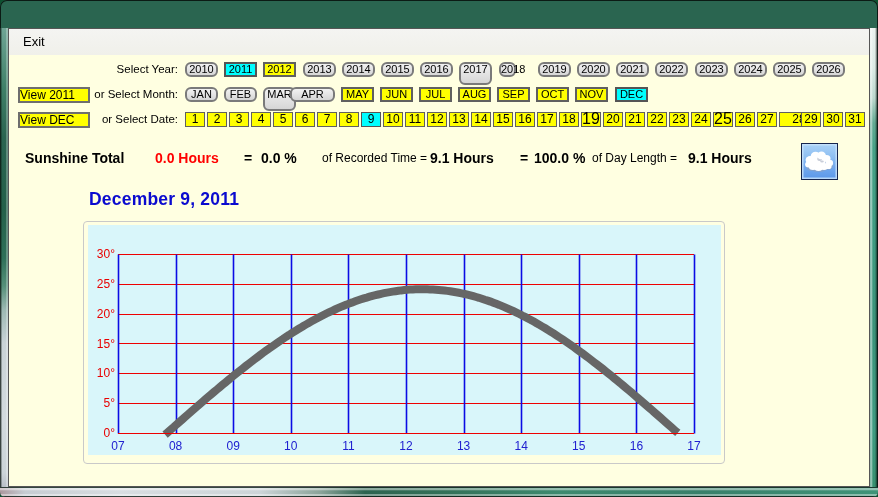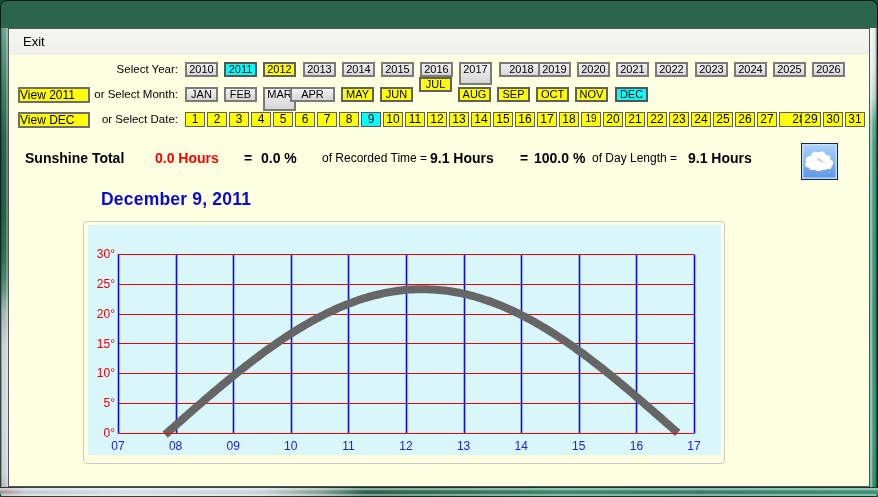--- a/index.html
+++ b/index.html
@@ -30,33 +30,33 @@
 #frameB { position:absolute; left:0; bottom:0; width:878px; height:10px;
   background:linear-gradient(180deg, rgba(15,35,26,.8) 0px 1px, rgba(255,255,255,.45) 1px 2.5px, rgba(255,255,255,.12) 2.5px 4px, rgba(255,255,255,0) 4px 6.5px, rgba(255,255,255,.40) 7.5px 8.5px, rgba(10,25,18,.8) 9px 10px),
   linear-gradient(90deg,#ab989e 0px,#c6ccd2 25px,#d8dde1 120px,#ccd4d8 260px,#8ba49a 320px,#2d6450 365px,#337259 450px,#3d8a6f 560px,#38806a 700px,#3f9478 878px); }
 #client { position:absolute; left:8px; top:28px; width:862px; height:459px;
   background:#ffffe1; border:1px solid #565656; }
 #menubar { position:absolute; left:0; top:0; width:860px; height:26px;
   background:linear-gradient(180deg,#f4f4f2 0,#f0f0ea 100%); }
 #menubar span { position:absolute; left:14px; top:5px; font-size:13px; color:#000; }
 .lab { position:absolute; font-size:11.5px; color:#000; text-align:right; width:110px; }
 .b { position:absolute; font-size:11px; color:#000; text-align:center; line-height:11px; border:2px solid #6e6e6e; }
-.gr { background:linear-gradient(180deg,#f2f2f2,#d6d6d6); border-color:#7a7a7a; }
+.gr { background:linear-gradient(180deg,#f2f2f2,#d6d6d6); border-color:#7a7a7a;border-radius:6px; }
 .yl { background:#ffff00; border-color:#606060; }
 .cy { background:#00ffff; border-color:#555555; }
 .vb { position:absolute; left:18px; width:72px; height:16px; background:#ffff00;
   border:2px solid #6e6e6e; font-size:12px; text-align:left; line-height:12px; }
 .s { position:absolute; top:151px; height:15px; line-height:15px; font-size:14px; font-weight:bold; color:#000; white-space:nowrap; }
 .sr { color:#ff0000; }
 .sm { font-size:12px; font-weight:normal; }
 .wbtn { position:absolute; left:801px; top:143px; width:37px; height:37px;
   border:1px solid #16254d; background:linear-gradient(180deg,#aad2f7 0,#90c0f2 35%,#74aaee 65%,#5b97e8 100%);
   box-shadow:inset 0 0 0 1.5px rgba(200,227,252,.85);
   display:flex; align-items:center; justify-content:center; }
-#dtitle { position:absolute; left:89px; top:189px; font-size:17.5px; letter-spacing:0.2px; font-weight:bold; color:#0a0acf;margin-left:12px; }
+#dtitle { position:absolute; left:89px; top:189px; font-size:17.5px; letter-spacing:0.2px; font-weight:bold; color:#0a0acf; }
 #panel { position:absolute; left:83px; top:221px; width:642px; height:243px;
   border:1px solid #c9c9c9; border-radius:4px; }
 #cyan { position:absolute; left:88px; top:225px; width:633px; height:230px; background:#d9f6fa; }
 </style></head>
 <body>
 <div id="win">
   <div id="frameL"></div>
     <div id="frameR"></div>
     <div id="frameB"></div>
   <div id="client">
@@ -70,36 +70,36 @@
   <div class="vb" style="top:87px">View 2011</div>
   <div class="vb" style="top:112px">View DEC</div>
 <div class="b gr" style="left:185px;top:62px;width:33px;height:15px">2010</div>
 <div class="b cy" style="left:224px;top:62px;width:33px;height:15px">2011</div>
 <div class="b yl" style="left:263px;top:62px;width:33px;height:15px">2012</div>
 <div class="b gr" style="left:303px;top:62px;width:33px;height:15px">2013</div>
 <div class="b gr" style="left:342px;top:62px;width:33px;height:15px">2014</div>
 <div class="b gr" style="left:381px;top:62px;width:33px;height:15px">2015</div>
 <div class="b gr" style="left:420px;top:62px;width:33px;height:15px">2016</div>
 <div class="b gr" style="left:459px;top:62px;width:33px;height:23px">2017</div>
-<div class="b gr" style="left:499px;top:62px;width:45px;height:15px">2018</div>
+<div class="b gr" style="left:499px;top:62px;width:17px;height:15px">2018</div>
 <div class="b gr" style="left:538px;top:62px;width:33px;height:15px">2019</div>
 <div class="b gr" style="left:577px;top:62px;width:33px;height:15px">2020</div>
 <div class="b gr" style="left:616px;top:62px;width:33px;height:15px">2021</div>
 <div class="b gr" style="left:655px;top:62px;width:33px;height:15px">2022</div>
 <div class="b gr" style="left:695px;top:62px;width:33px;height:15px">2023</div>
 <div class="b gr" style="left:734px;top:62px;width:33px;height:15px">2024</div>
 <div class="b gr" style="left:773px;top:62px;width:33px;height:15px">2025</div>
 <div class="b gr" style="left:812px;top:62px;width:33px;height:15px">2026</div>
 <div class="b gr" style="left:185px;top:87px;width:33px;height:15px">JAN</div>
 <div class="b gr" style="left:224px;top:87px;width:33px;height:15px">FEB</div>
 <div class="b gr" style="left:263px;top:87px;width:33px;height:24px">MAR</div>
 <div class="b gr" style="left:290px;top:87px;width:45px;height:15px">APR</div>
 <div class="b yl" style="left:341px;top:87px;width:33px;height:15px">MAY</div>
 <div class="b yl" style="left:380px;top:87px;width:33px;height:15px">JUN</div>
-<div class="b yl" style="left:419px;top:77px;width:33px;height:15px">JUL</div>
+<div class="b yl" style="left:419px;top:87px;width:33px;height:15px">JUL</div>
 <div class="b yl" style="left:458px;top:87px;width:33px;height:15px">AUG</div>
 <div class="b yl" style="left:497px;top:87px;width:33px;height:15px">SEP</div>
 <div class="b yl" style="left:536px;top:87px;width:33px;height:15px">OCT</div>
 <div class="b yl" style="left:575px;top:87px;width:33px;height:15px">NOV</div>
 <div class="b cy" style="left:615px;top:87px;width:33px;height:15px">DEC</div>
 <div class="b yl" style="left:185px;top:112px;width:20px;height:15px;font-size:12px;line-height:12px;border-width:1.5px">1</div>
 <div class="b yl" style="left:207px;top:112px;width:20px;height:15px;font-size:12px;line-height:12px;border-width:1.5px">2</div>
 <div class="b yl" style="left:229px;top:112px;width:20px;height:15px;font-size:12px;line-height:12px;border-width:1.5px">3</div>
 <div class="b yl" style="left:251px;top:112px;width:20px;height:15px;font-size:12px;line-height:12px;border-width:1.5px">4</div>
 <div class="b yl" style="left:273px;top:112px;width:20px;height:15px;font-size:12px;line-height:12px;border-width:1.5px">5</div>
@@ -109,27 +109,27 @@
 <div class="b cy" style="left:361px;top:112px;width:20px;height:15px;font-size:12px;line-height:12px;border-width:1.5px">9</div>
 <div class="b yl" style="left:383px;top:112px;width:20px;height:15px;font-size:12px;line-height:12px;border-width:1.5px">10</div>
 <div class="b yl" style="left:405px;top:112px;width:20px;height:15px;font-size:12px;line-height:12px;border-width:1.5px">11</div>
 <div class="b yl" style="left:427px;top:112px;width:20px;height:15px;font-size:12px;line-height:12px;border-width:1.5px">12</div>
 <div class="b yl" style="left:449px;top:112px;width:20px;height:15px;font-size:12px;line-height:12px;border-width:1.5px">13</div>
 <div class="b yl" style="left:471px;top:112px;width:20px;height:15px;font-size:12px;line-height:12px;border-width:1.5px">14</div>
 <div class="b yl" style="left:493px;top:112px;width:20px;height:15px;font-size:12px;line-height:12px;border-width:1.5px">15</div>
 <div class="b yl" style="left:515px;top:112px;width:20px;height:15px;font-size:12px;line-height:12px;border-width:1.5px">16</div>
 <div class="b yl" style="left:537px;top:112px;width:20px;height:15px;font-size:12px;line-height:12px;border-width:1.5px">17</div>
 <div class="b yl" style="left:559px;top:112px;width:20px;height:15px;font-size:12px;line-height:12px;border-width:1.5px">18</div>
-<div class="b yl" style="left:581px;top:112px;width:20px;height:15px;font-size:10px;line-height:12px;border-width:1.5px">19</div>
+<div class="b yl" style="left:581px;top:112px;width:20px;height:15px;font-size:16px;line-height:12px;border-width:1.5px">19</div>
 <div class="b yl" style="left:603px;top:112px;width:20px;height:15px;font-size:12px;line-height:12px;border-width:1.5px">20</div>
 <div class="b yl" style="left:625px;top:112px;width:20px;height:15px;font-size:12px;line-height:12px;border-width:1.5px">21</div>
 <div class="b yl" style="left:647px;top:112px;width:20px;height:15px;font-size:12px;line-height:12px;border-width:1.5px">22</div>
 <div class="b yl" style="left:669px;top:112px;width:20px;height:15px;font-size:12px;line-height:12px;border-width:1.5px">23</div>
 <div class="b yl" style="left:691px;top:112px;width:20px;height:15px;font-size:12px;line-height:12px;border-width:1.5px">24</div>
-<div class="b yl" style="left:713px;top:112px;width:20px;height:15px;font-size:12px;line-height:12px;border-width:1.5px">25</div>
+<div class="b yl" style="left:713px;top:112px;width:20px;height:15px;font-size:16px;line-height:12px;border-width:1.5px">25</div>
 <div class="b yl" style="left:735px;top:112px;width:20px;height:15px;font-size:12px;line-height:12px;border-width:1.5px">26</div>
 <div class="b yl" style="left:757px;top:112px;width:20px;height:15px;font-size:12px;line-height:12px;border-width:1.5px">27</div>
 <div class="b yl" style="left:779px;top:112px;width:40px;height:15px;font-size:12px;line-height:12px;border-width:1.5px">28</div>
 <div class="b yl" style="left:801px;top:112px;width:20px;height:15px;font-size:12px;line-height:12px;border-width:1.5px">29</div>
 <div class="b yl" style="left:823px;top:112px;width:20px;height:15px;font-size:12px;line-height:12px;border-width:1.5px">30</div>
 <div class="b yl" style="left:845px;top:112px;width:20px;height:15px;font-size:12px;line-height:12px;border-width:1.5px">31</div>
   <div class="s" style="left:25px">Sunshine Total</div>
   <div class="s sr" style="left:155px">0.0 Hours</div>
   <div class="s" style="left:244px">=</div>
   <div class="s" style="left:261px">0.0 %</div>

